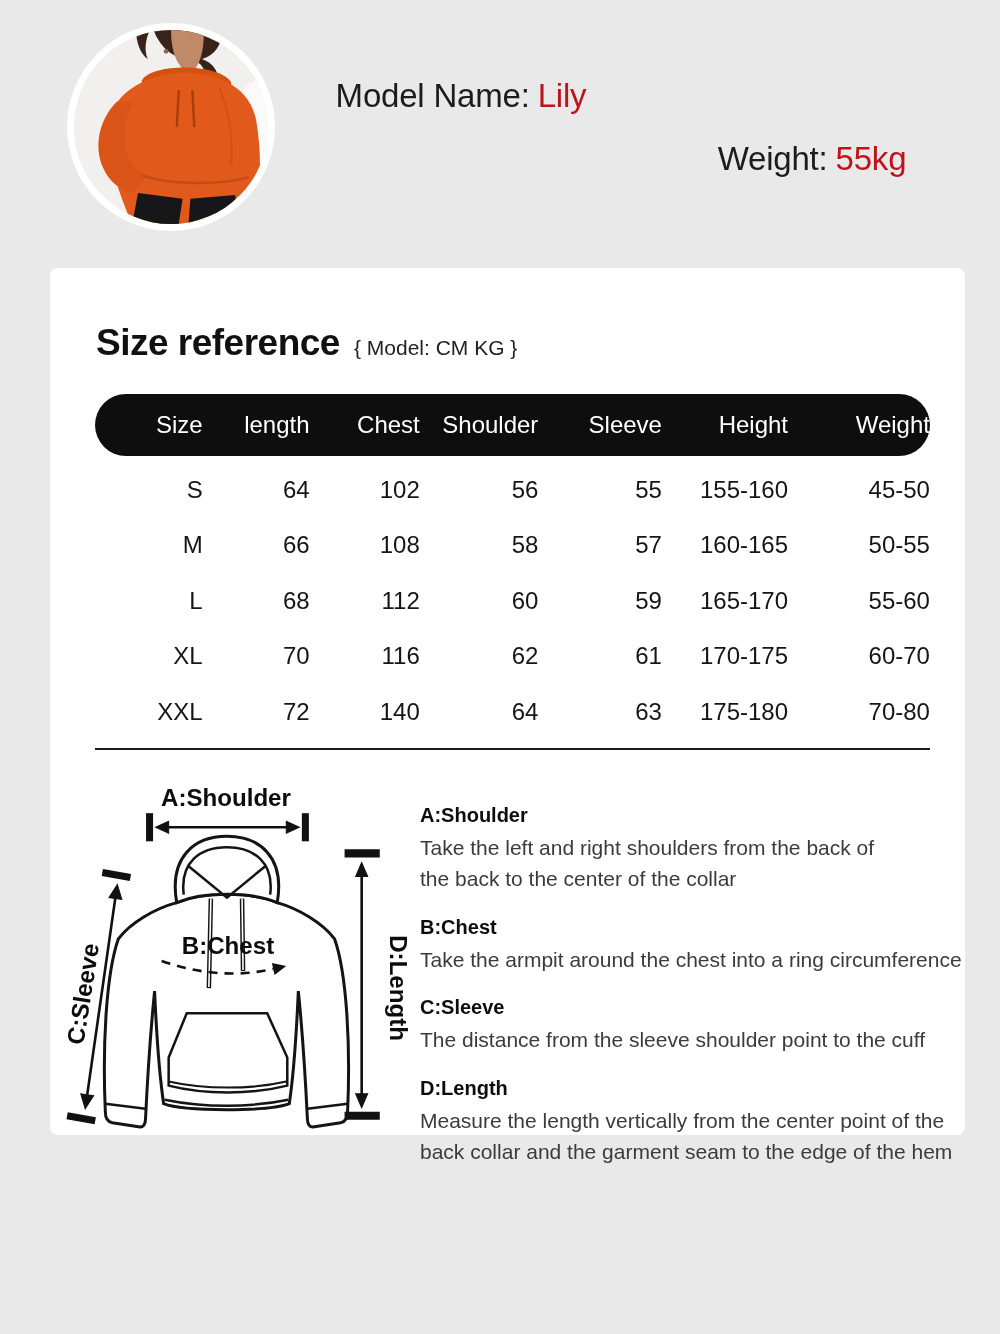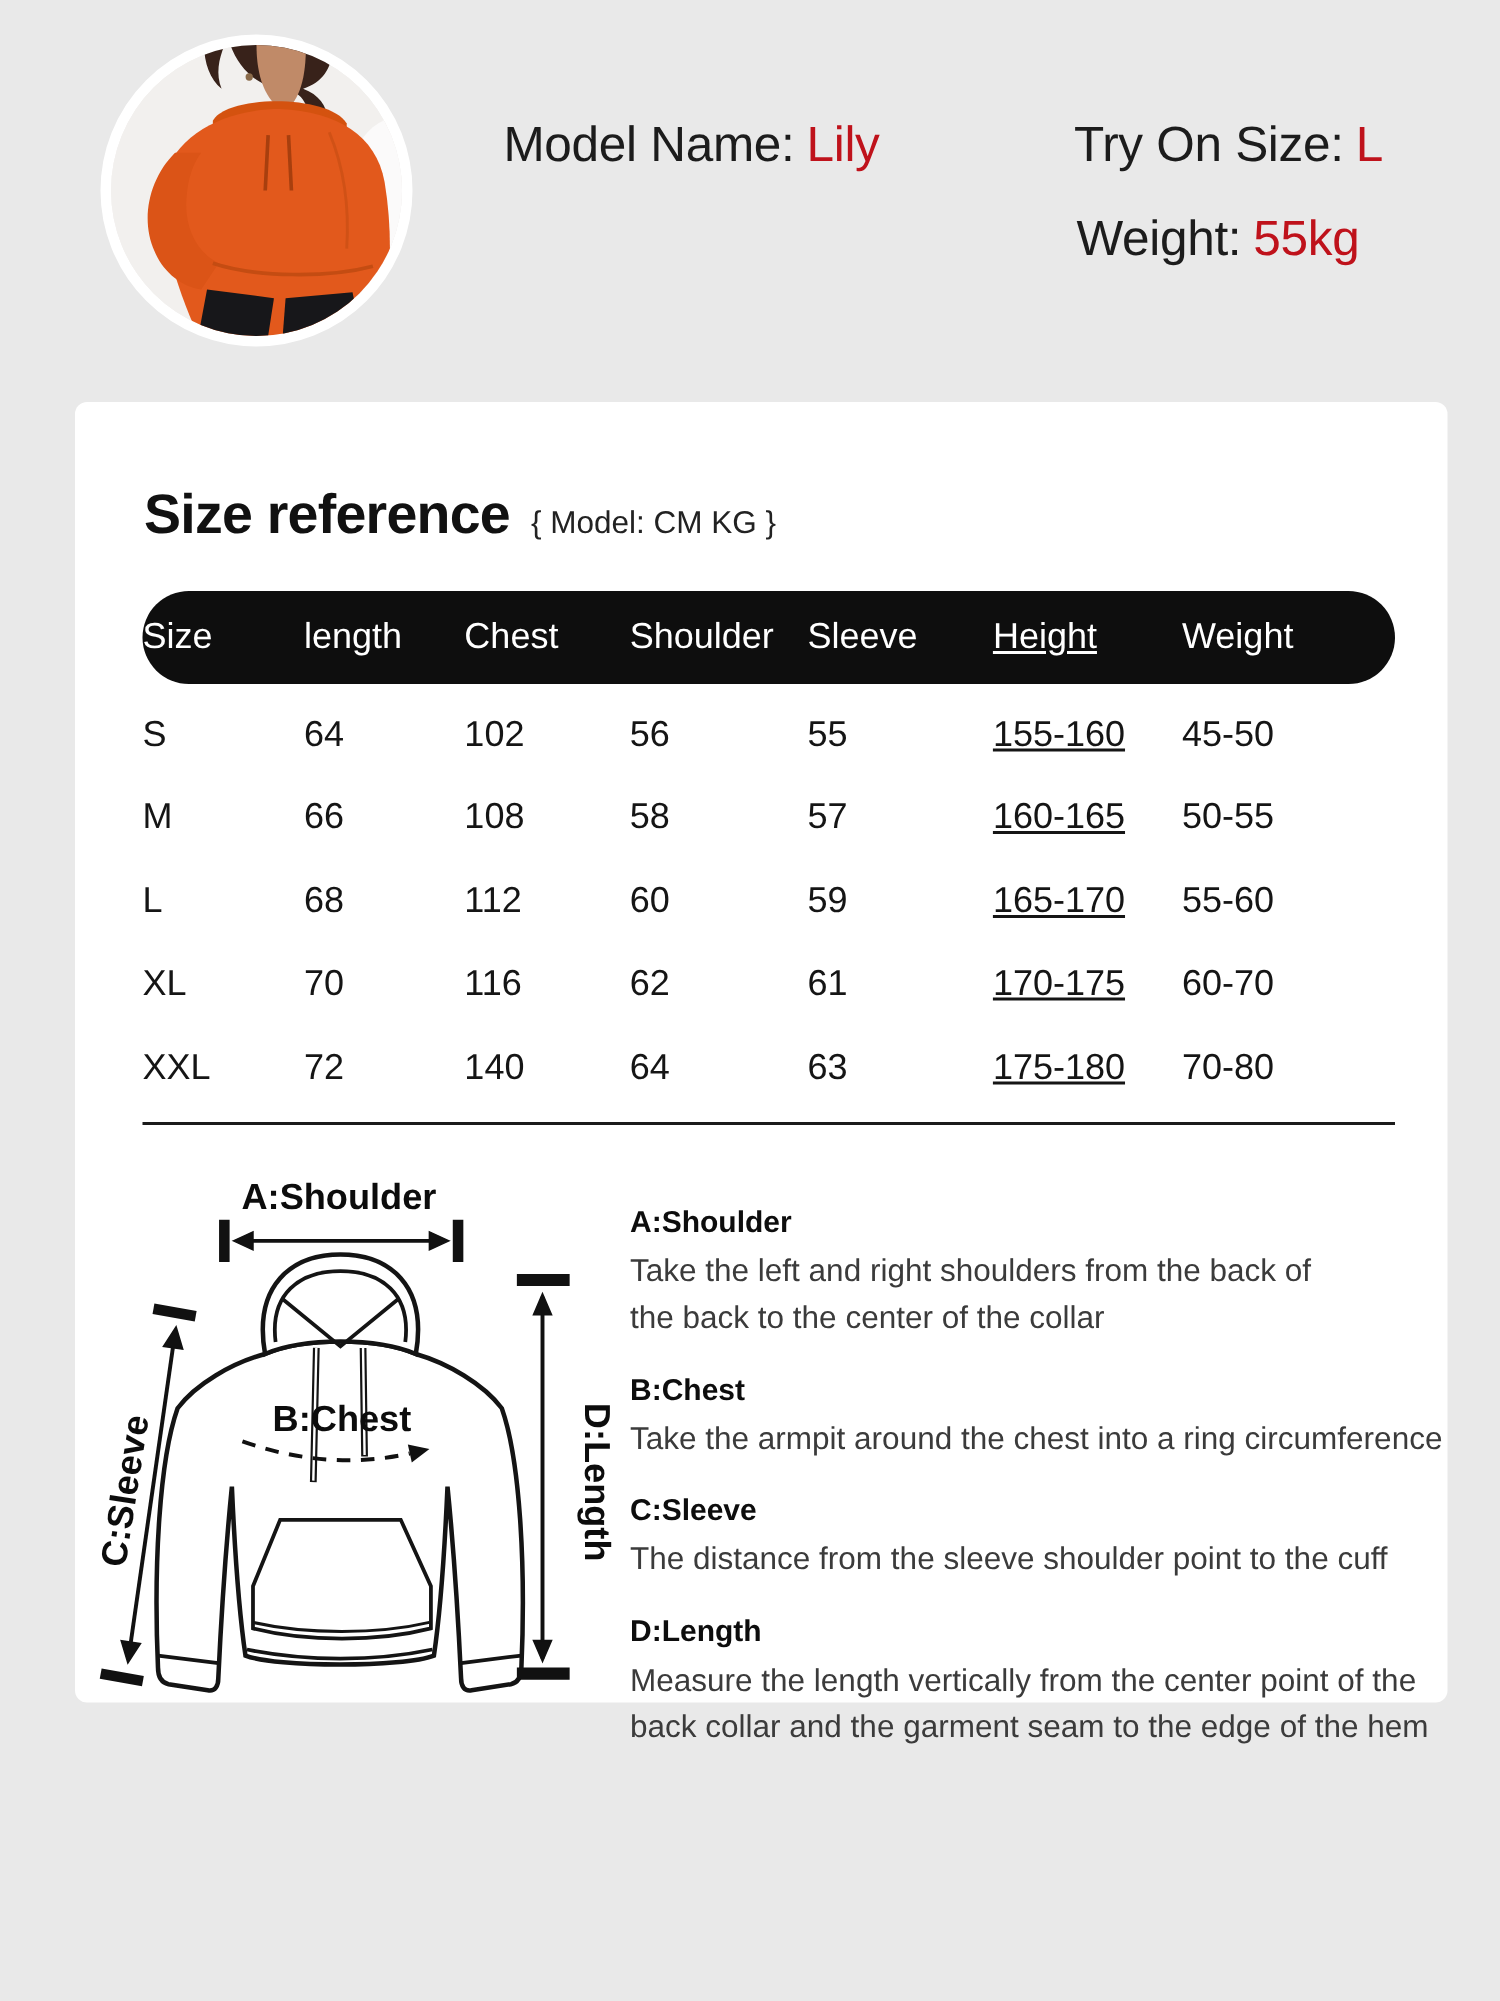--- a/index.html
+++ b/index.html
@@ -26,23 +26,23 @@
   .card-title-row { display:flex; align-items:baseline; padding:54px 0 0 46px; }
   .card-title { font-size:37px; font-weight:bold; color:#111111; letter-spacing:-0.5px; }
   .unit-note  { font-size:21px; color:#222222; margin-left:14px; }
 
   
   .size-table { width:835px; margin:30px 0 0 45px; }
   .thead { display:flex; align-items:center; height:62px; background:#0e0e0e;
            border-radius:31px; color:#ffffff; font-size:24px; }
   .tbody { border-bottom:2.5px solid #1b1b1b; padding:6px 0 8px 0; }
   .tr { display:flex; align-items:center; height:55.5px; font-size:24px; color:#151515; }
-  .cell { text-align:left; }
+  .cell { text-align:right; }
   .col0{ width:12.9%; } .col1{ width:12.8%; } .col2{ width:13.2%; } .col3{ width:14.2%; }
-  .col4{ width:14.8%; } .col5{ width:15.1%;text-decoration:underline; } .col6{ width:17.0%; }
+  .col4{ width:14.8%; } .col5{ width:15.1%; } .col6{ width:17.0%; }
 
   .tips { width:835px; margin:18px 0 0 45px; text-align:center; font-size:21.5px;
           color:#2c2c2c; line-height:1.55; white-space:pre-line; }
 
   
   .measure-section { display:flex; margin:30px 0 0 8px; }
   .diagram { flex:none; width:352px; height:382px; }
   .guide-col { margin-left:10px; padding-top:24px; width:545px; }
   .guide-item { margin-bottom:21px; }
   .guide-title { font-size:20px; font-weight:bold; color:#0d0d0d; margin-bottom:5px; }
@@ -77,23 +77,20 @@
 
         <path d="M108,62 L106,100 M122,62 L124,100" stroke="#a83f0e" stroke-width="2.5" fill="none"></path>
 
         <path d="M66,168 L112,174 L108,200 L60,200 Z" fill="#17171a"></path>
         <path d="M120,174 L166,170 L172,200 L118,200 Z" fill="#17171a"></path>
       </svg>
     </div>
 
     <div class="info-pair pos-name">
       <span>Model Name:</span><span class="val">Lily</span>
-    </div>
-    <div class="info-pair pos-size">
-      <span>Try On Size:</span><span class="val">L</span>
     </div>
     <div class="info-pair pos-weight">
       <span>Weight:</span><span class="val">55kg</span>
     </div>
   </div>
 
   <div class="card">
 
     <div class="card-title-row">
       <span class="card-title">Size reference</span>

